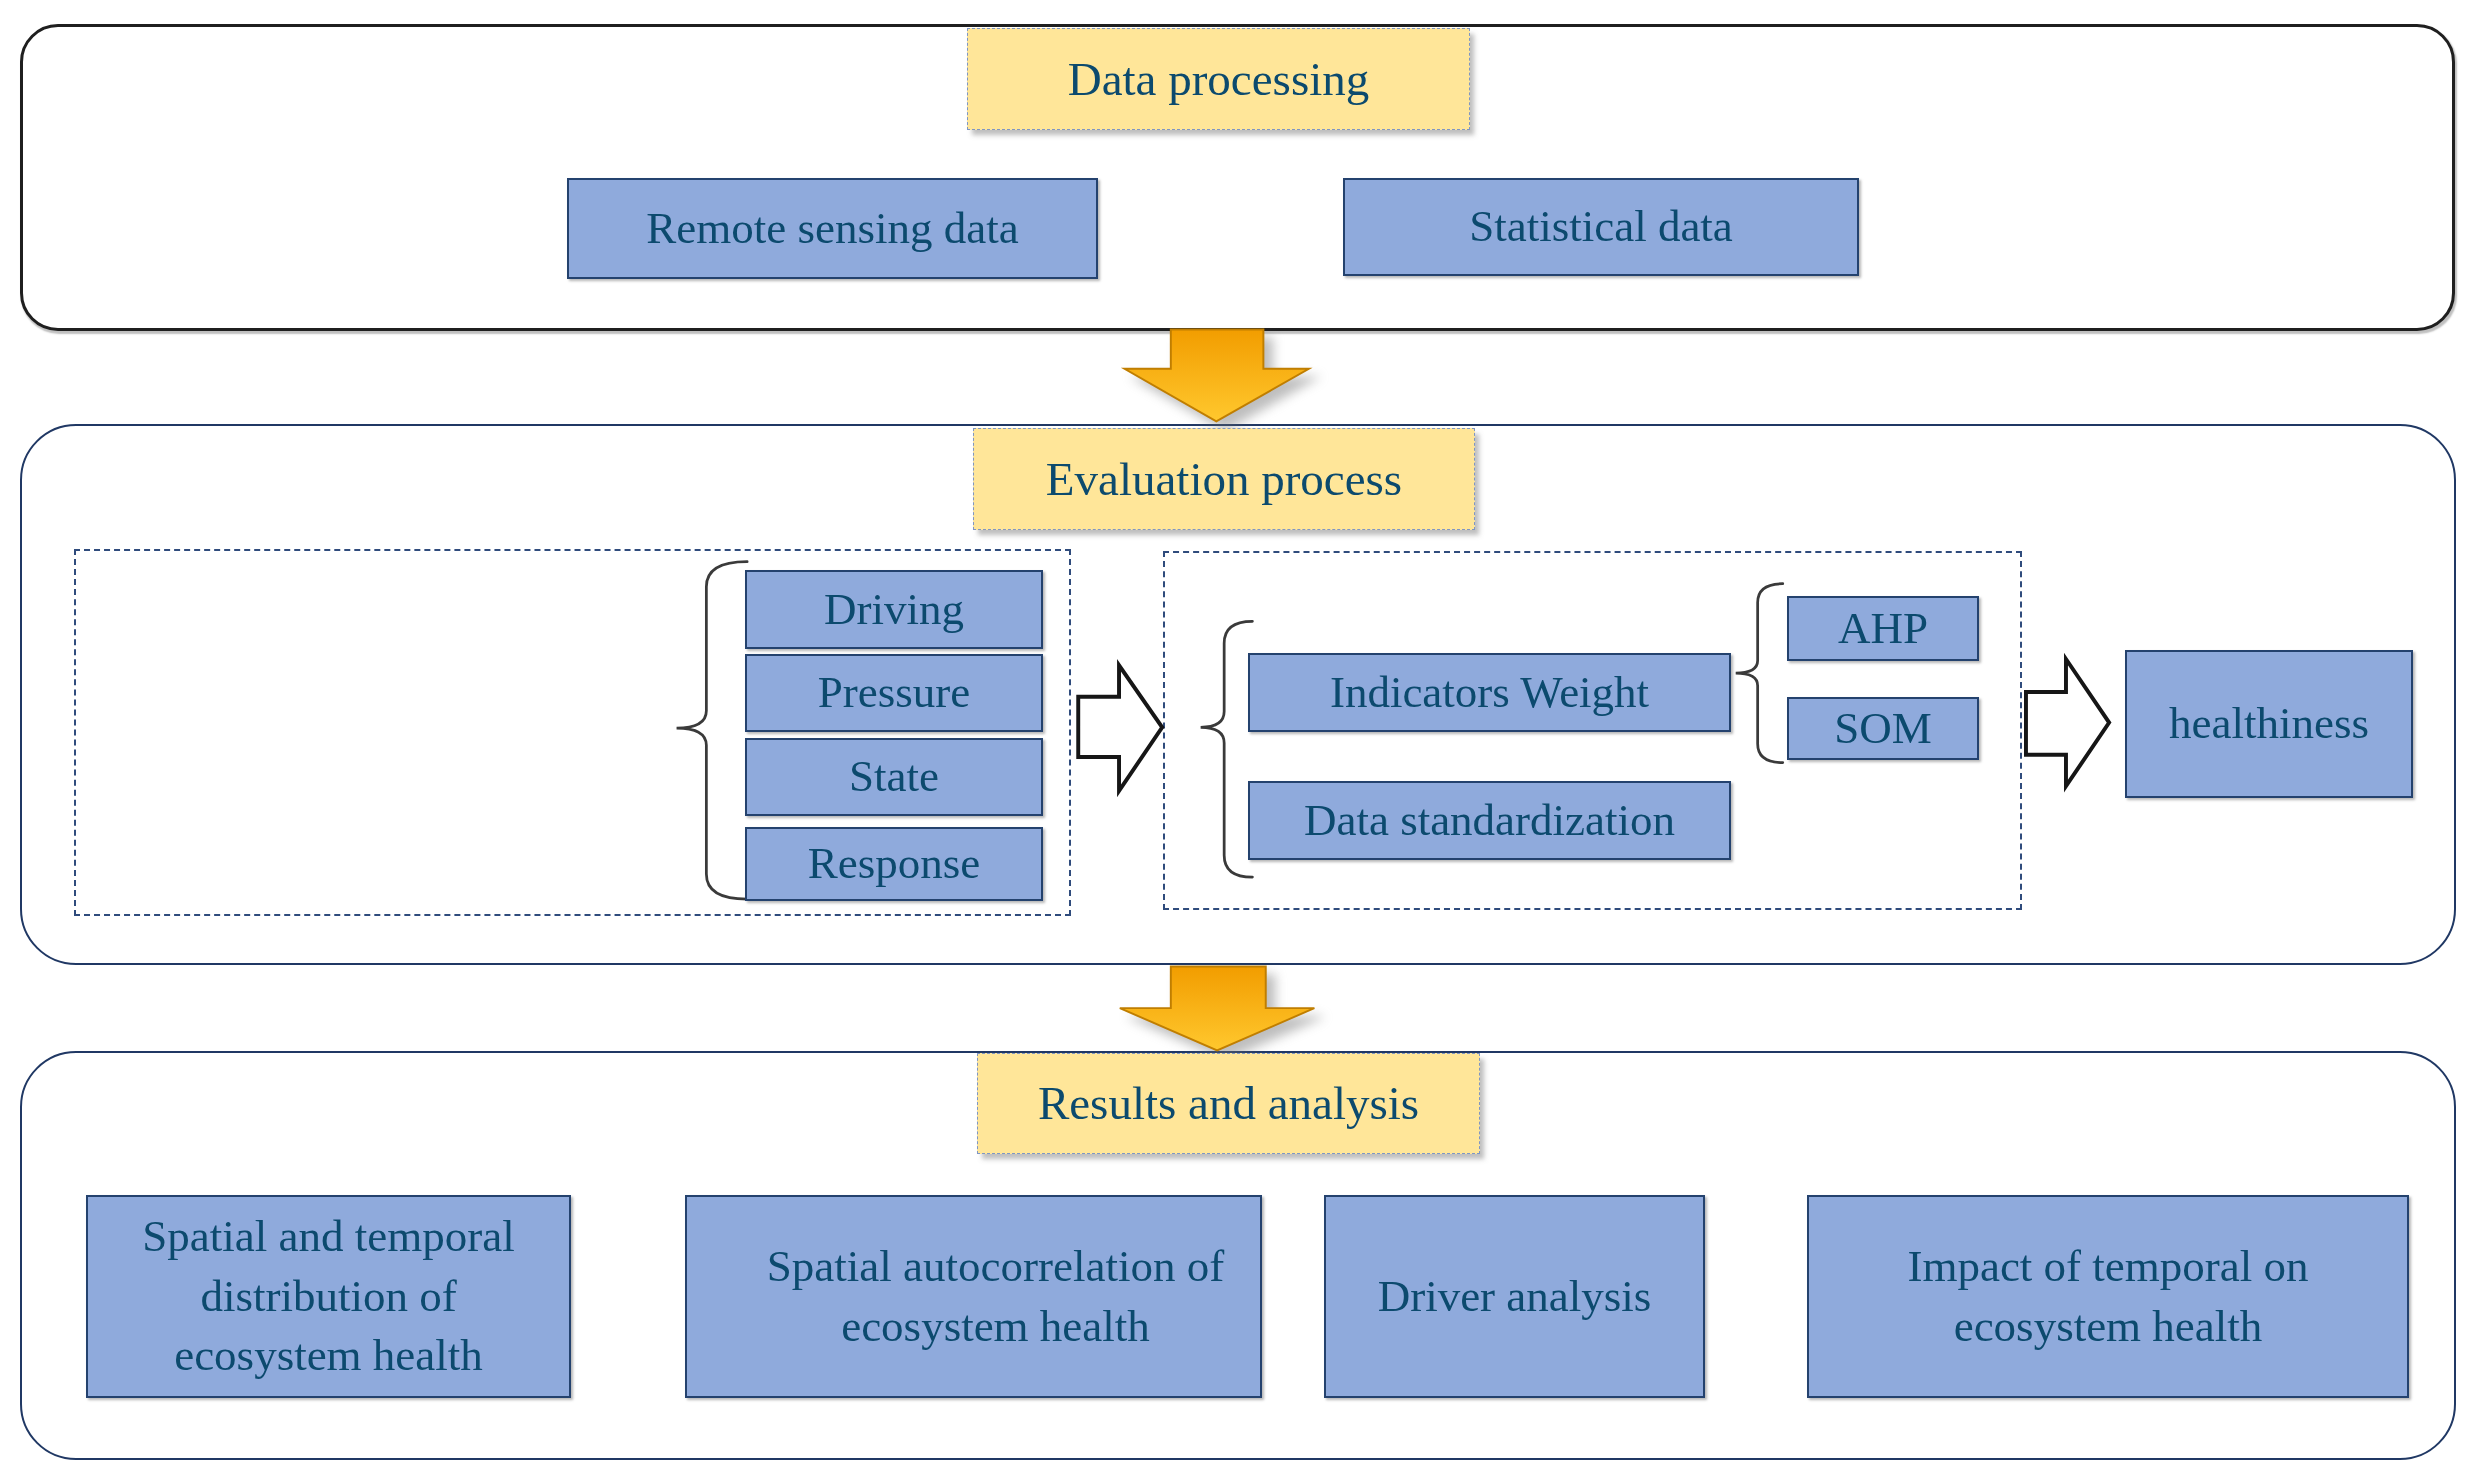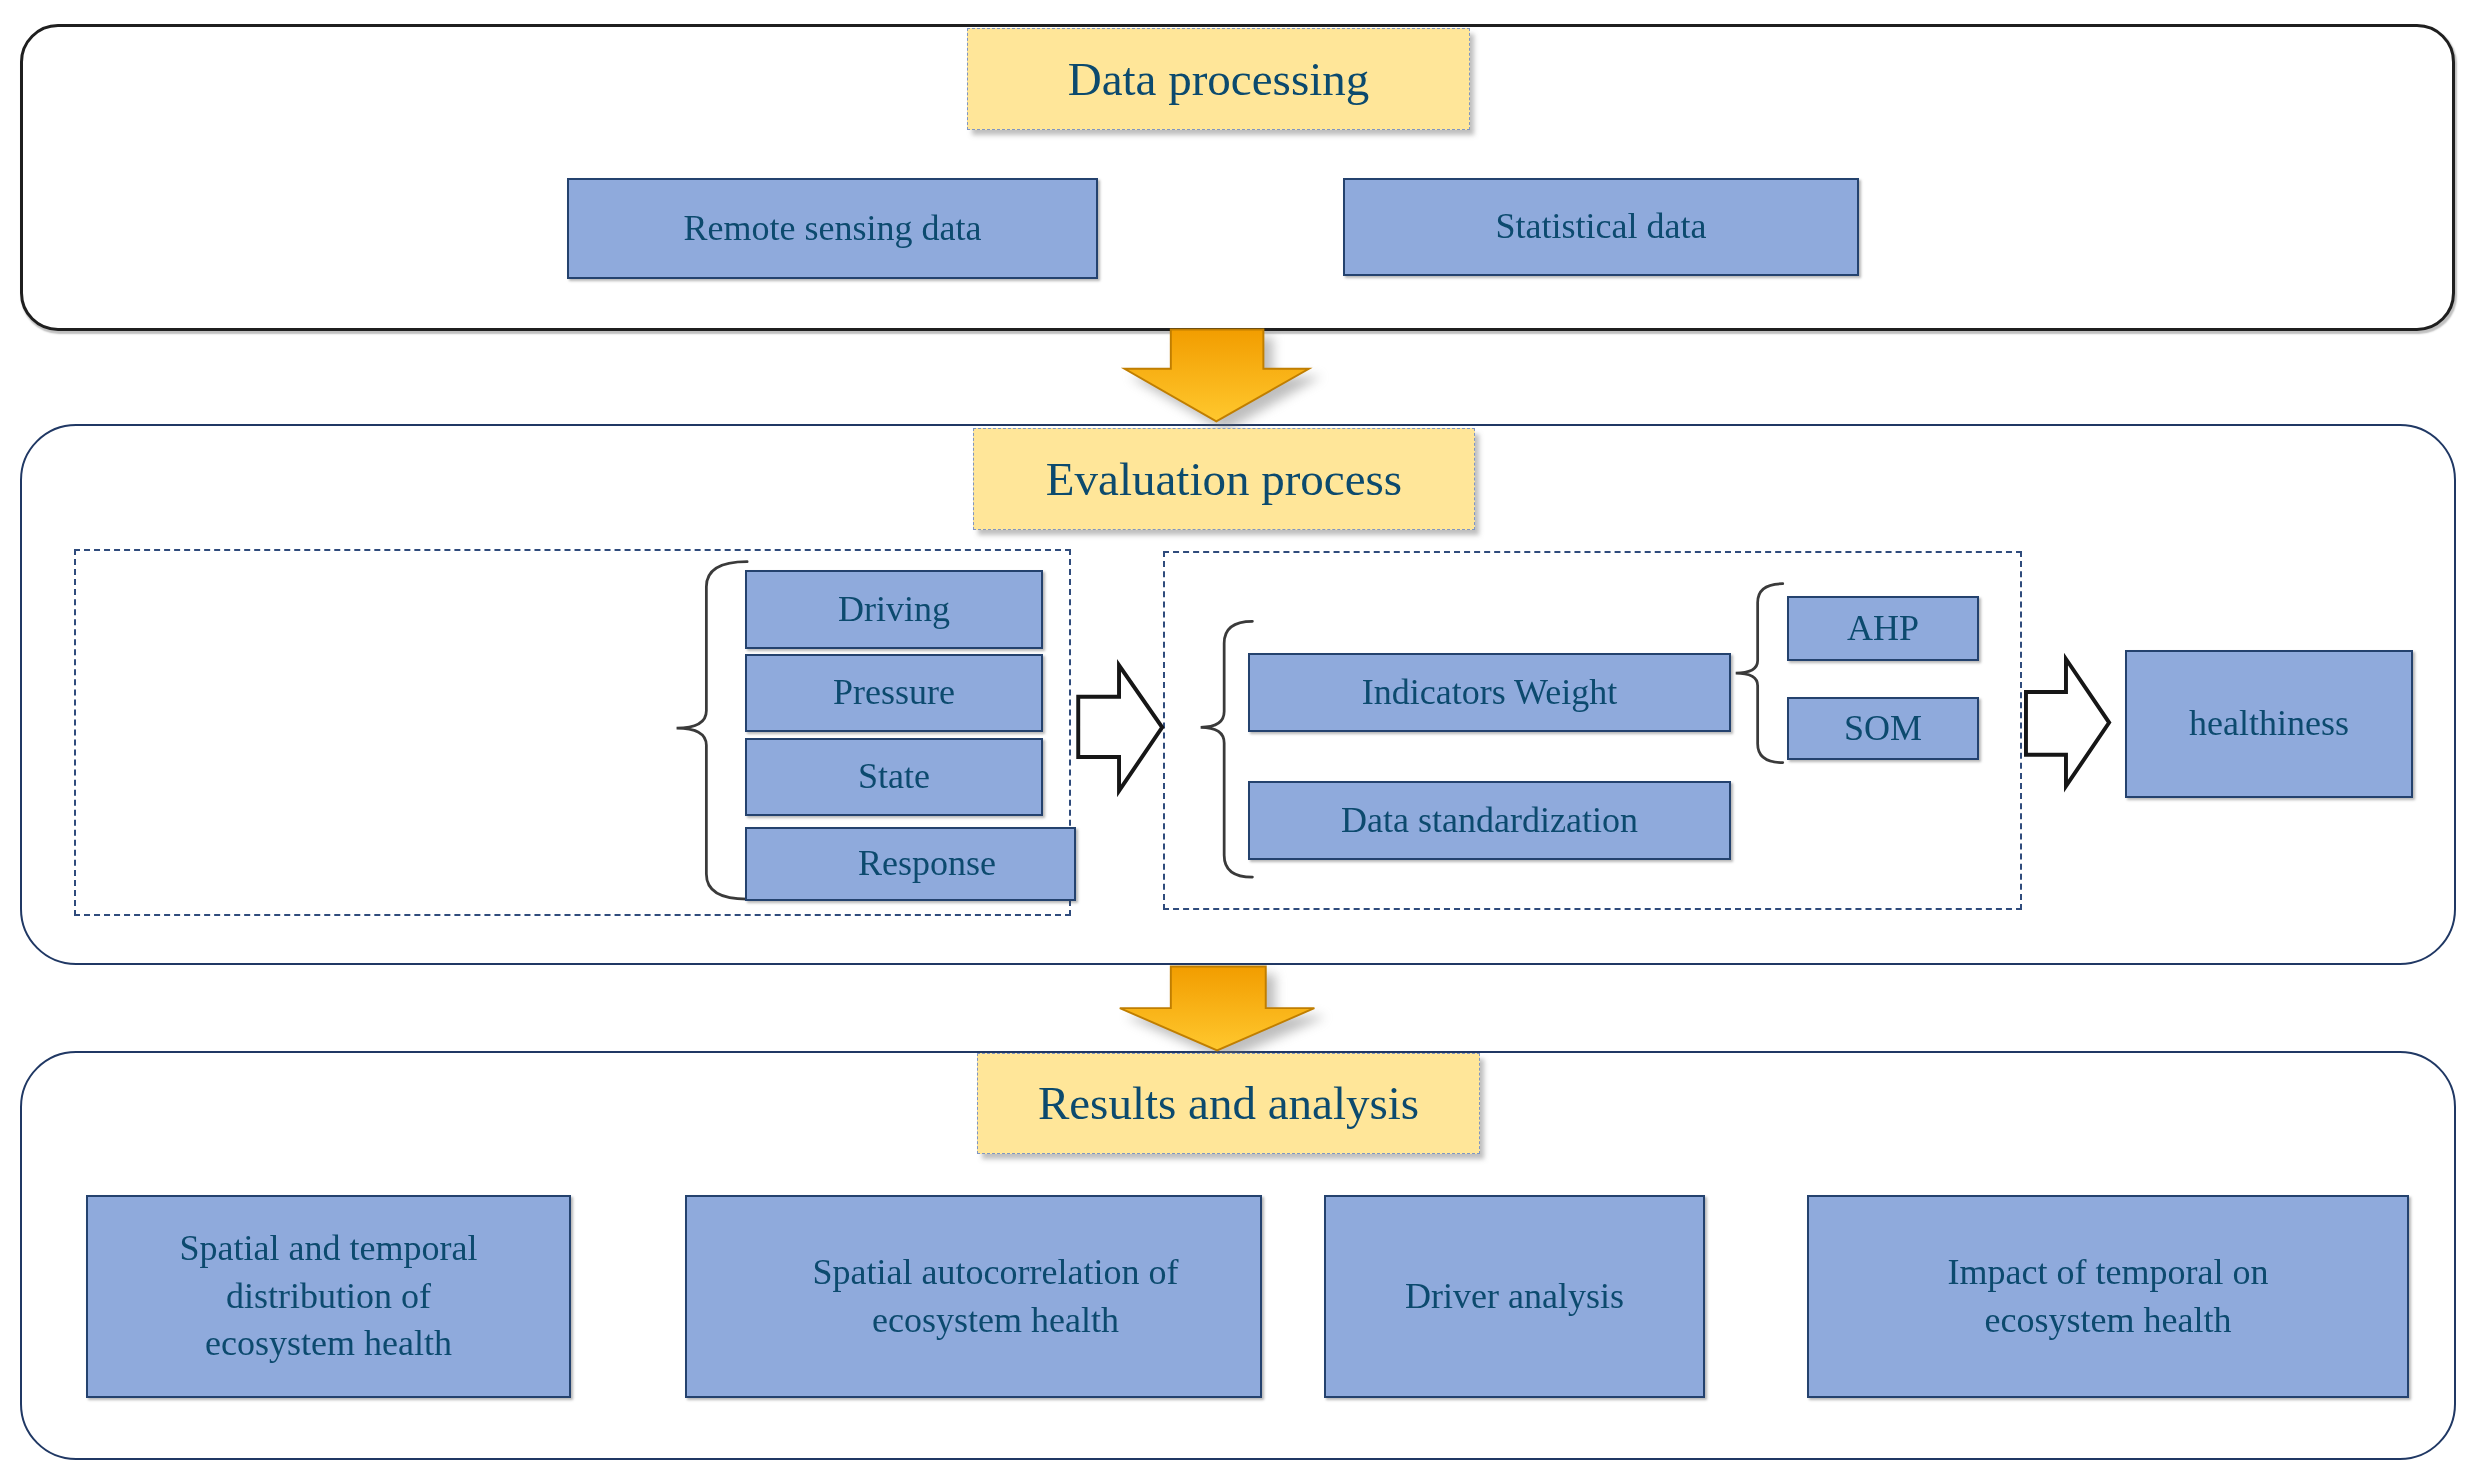--- a/index.html
+++ b/index.html
@@ -12,38 +12,38 @@
   #c2{left:20.4px;top:424px;width:2432px;height:537px;border:2.4px solid #203864;border-radius:56px;}
   #c3{left:20.4px;top:1051px;width:2432px;height:405px;border:2.4px solid #203864;border-radius:56px;}
   .dashed-panel{position:absolute;border:2.4px dashed #2F4B7C;z-index:2;background:transparent;}
   #dp-left{left:74px;top:549px;width:993px;height:363px;}
   #dp-right{left:1163px;top:551px;width:855px;height:355px;}
   .box{
     position:absolute;display:flex;align-items:center;justify-content:center;
     text-align:center;white-space:pre-line;z-index:10;line-height:1.32;
   }
   .blue{
-    background:#8FAADC;border:2.4px solid #24426E;font-size:36px;
+    background:#8FAADC;border:2.4px solid #24426E;font-size:45px;
     box-shadow:1.6px 2.4px 2.4px rgba(50,50,50,0.35);
   }
   .yellow{
     background:#FFE699;border:1.6px dashed #7F96C4;font-size:47px;
     box-shadow:4.7px 5.5px 4.7px rgba(125,125,125,0.5);z-index:12;
   }
   
   #y1{left:967px;top:28px;width:501px;height:100px;}
   #b-remote{left:567px;top:178px;width:527px;height:97px;}
   #b-stat{left:1343px;top:178px;width:512px;height:94px;}
   
   #y2{left:973px;top:428px;width:500px;height:100px;}
   #b-estab{left:84px;top:656px;width:556px;height:147px;}
   #b-driving{left:745px;top:570px;width:294px;height:75px;}
   #b-pressure{left:745px;top:654px;width:294px;height:74px;}
   #b-state{left:745px;top:738px;width:294px;height:74px;}
-  #b-response{left:745px;top:827px;width:294px;height:70px;padding-left:33px;}
+  #b-response{left:745px;top:827px;width:294px;height:70px;}
   #b-weight{left:1248px;top:653px;width:479px;height:75px;}
   #b-standard{left:1248px;top:781px;width:479px;height:75px;}
   #b-ahp{left:1787px;top:596px;width:188px;height:61px;}
   #b-som{left:1787px;top:697px;width:188px;height:59px;}
   #b-health{left:2125px;top:650px;width:284px;height:144px;}
   
   #y3{left:977px;top:1053px;width:501px;height:99px;}
   #b-out1{left:86px;top:1195px;width:481px;height:199px;}
   #b-out2{left:685px;top:1195px;width:529px;height:199px;padding-left:44px;}
   #b-out3{left:1324px;top:1195px;width:377px;height:199px;}

